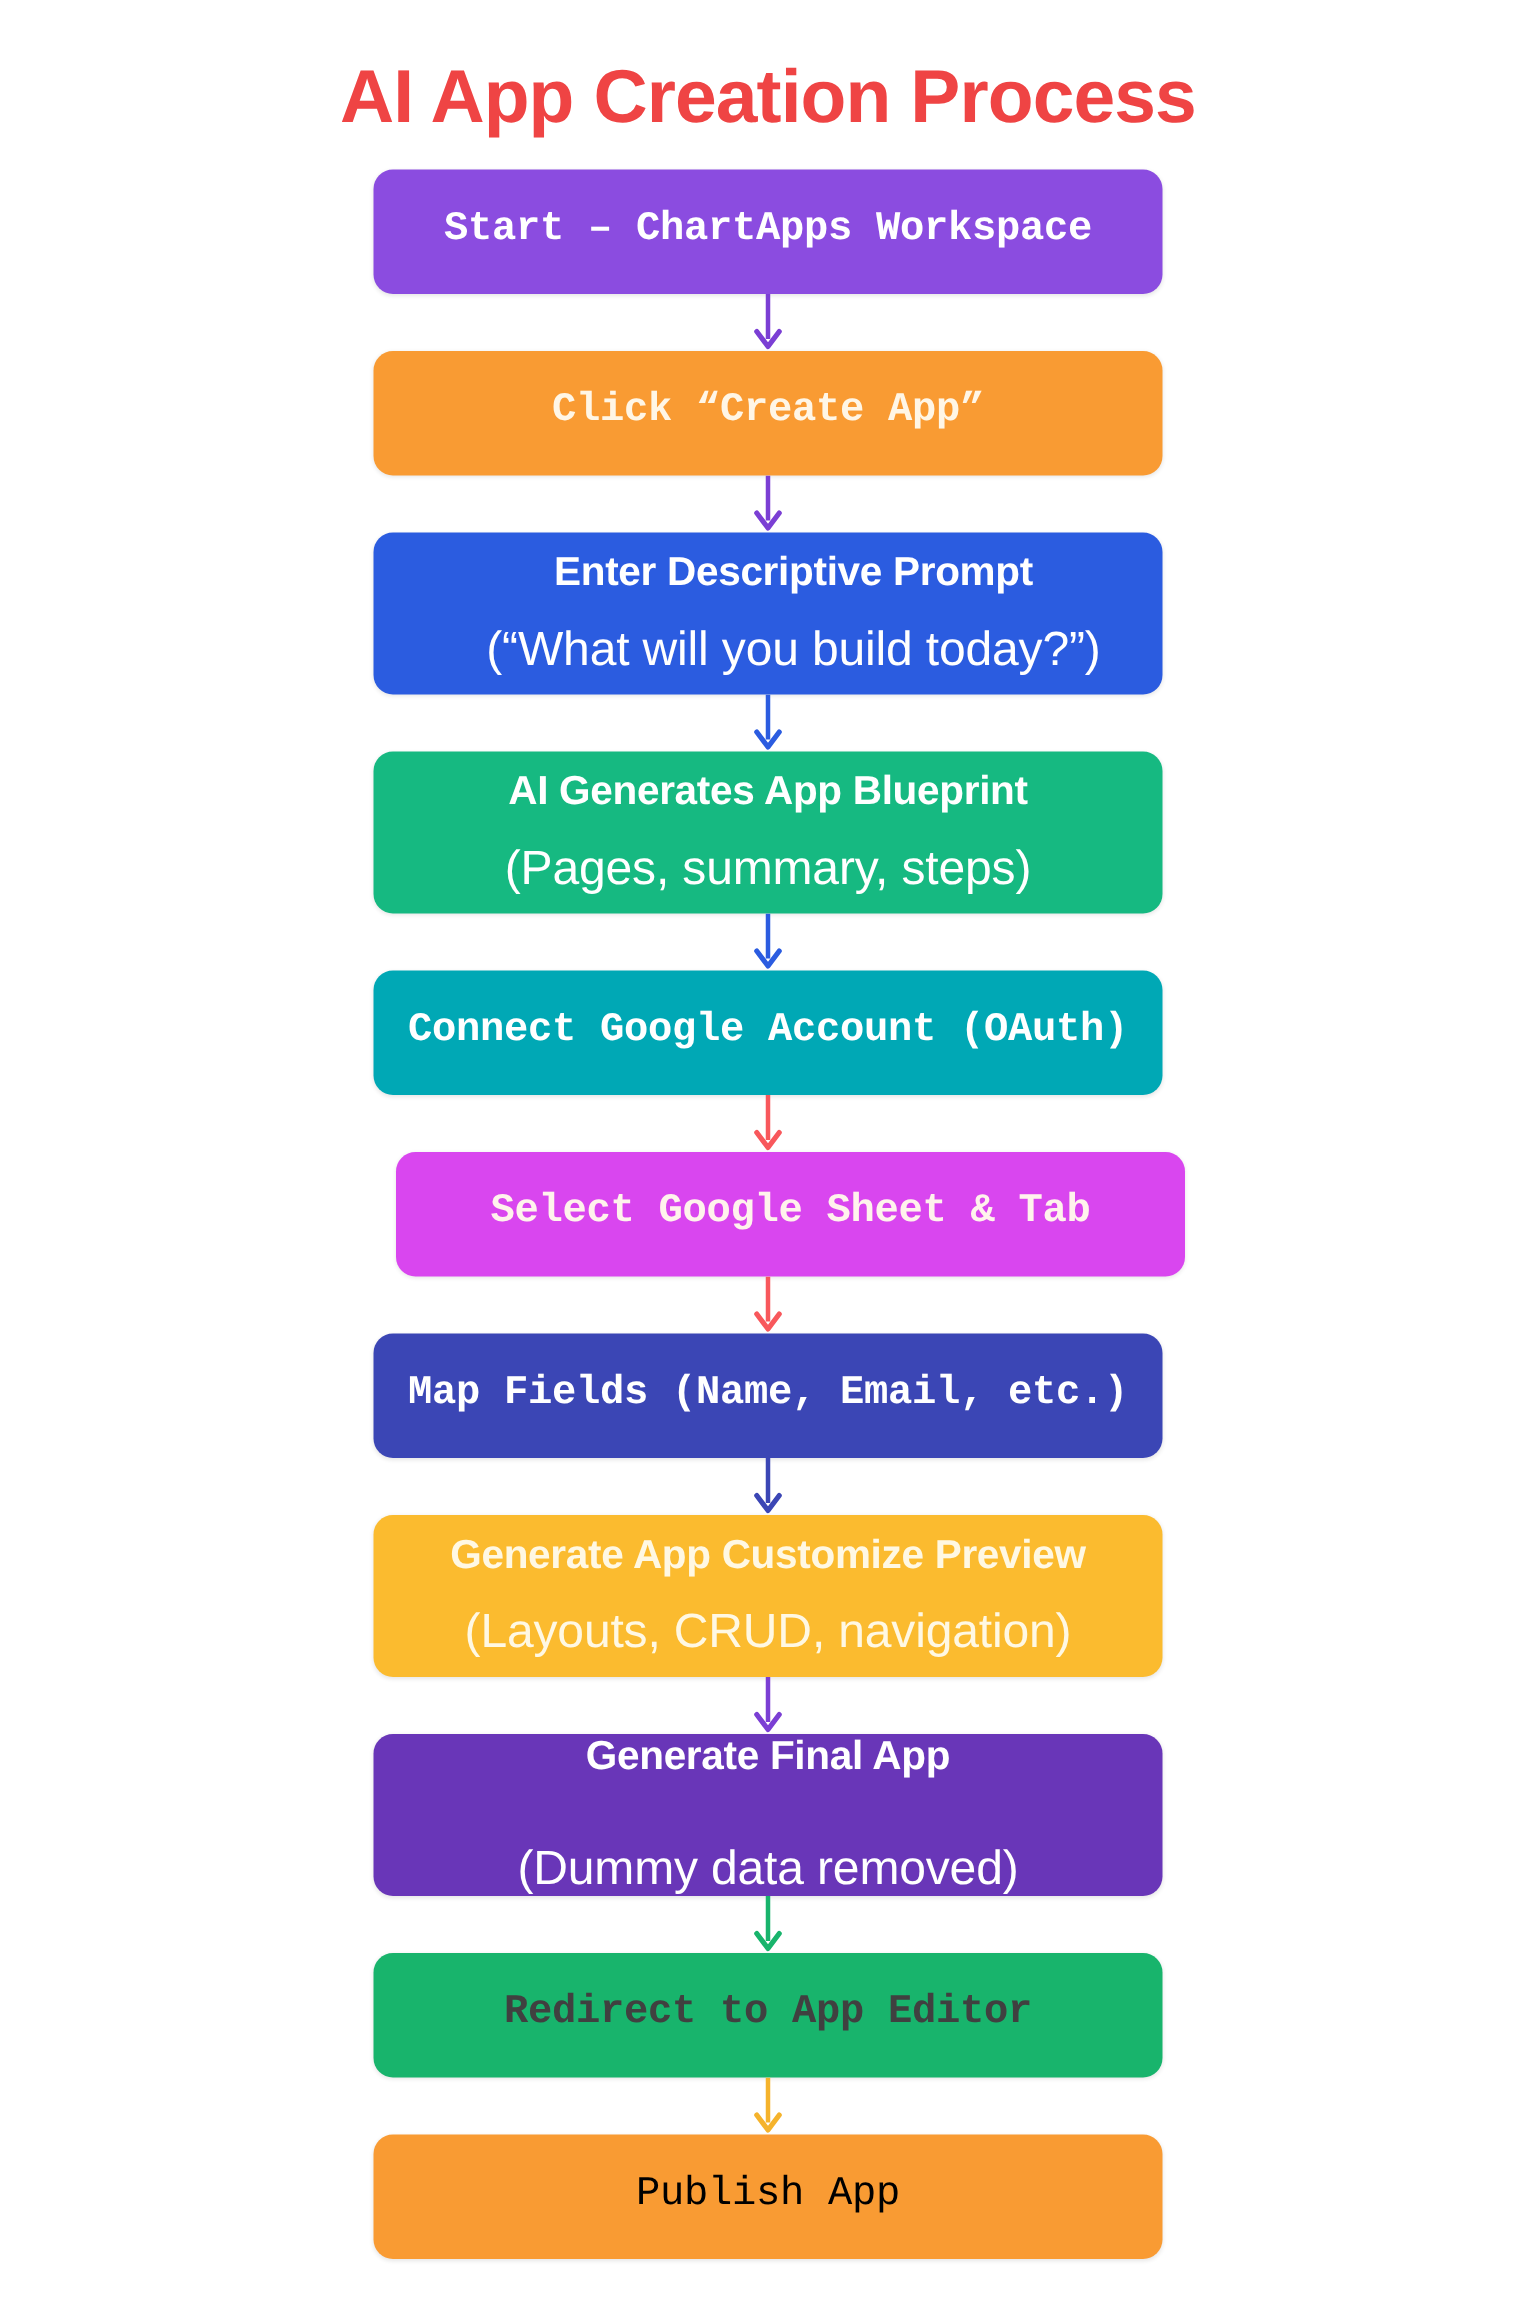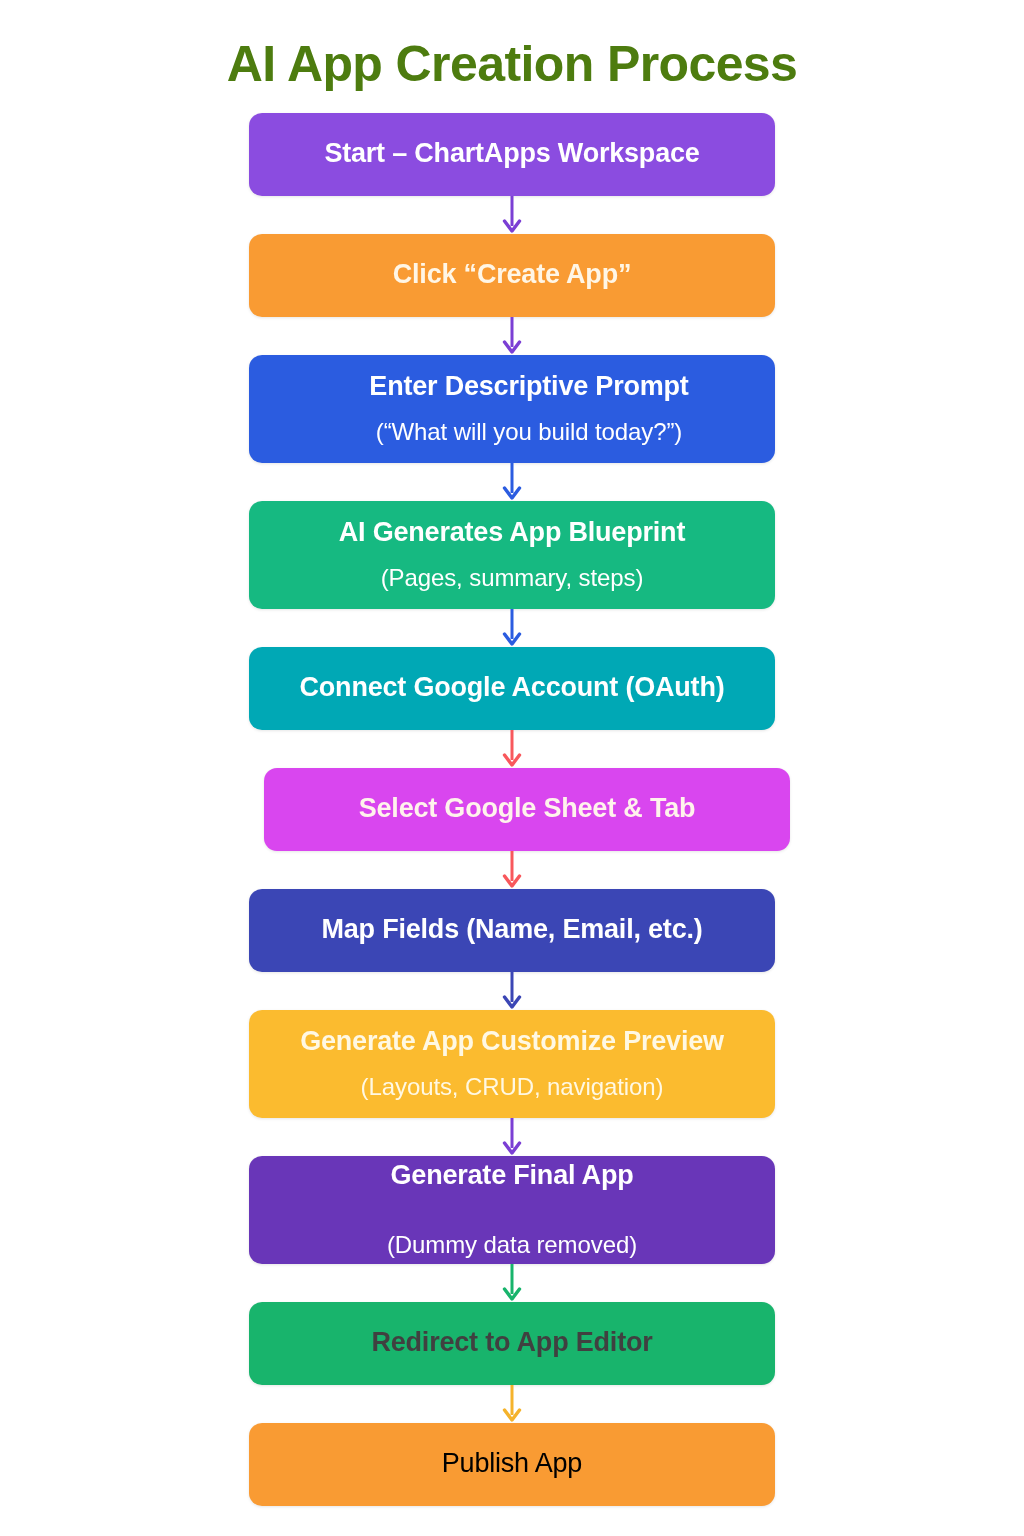--- a/index.html
+++ b/index.html
@@ -17,21 +17,21 @@
     width: 1024px;
     height: 1536px;
     position: relative;
     display: flex;
     flex-direction: column;
     align-items: center;
   }
   .page-title {
     font-size: 50px;
     font-weight: bold;
-    color: #4d7c0f;
+    color: #ef4444;
     letter-spacing: -0.6px;
     text-align: right;
     margin-top: 36px;
     margin-bottom: 0;
     line-height: 1.15;
   }
   .flow-column {
     width: 526px;
     margin-top: 19px;
     display: flex;
@@ -43,33 +43,33 @@
     box-sizing: border-box;
     border-radius: 13px;
     display: flex;
     flex-direction: column;
     align-items: center;
     justify-content: center;
     text-align: center;
     padding: 0 14px;
     box-shadow: 0 1px 3px rgba(0,0,0,0.10);
   }
-  .node.one-line { height: 83px; }
+  .node.one-line { height: 83px; font-family: Liberation Mono, monospace; }
   .node.two-line { height: 108px; }
   .node-primary {
     font-size: 27px;
     font-weight: bold;
     line-height: 1.18;
     letter-spacing: -0.2px;
   }
   .node-primary.light {
     font-weight: normal;
   }
   .node-secondary {
-    font-size: 24px;
+    font-size: 32px;
     font-weight: normal;
     line-height: 1.2;
     margin-top: 15px;
     letter-spacing: -0.1px;
   }
   .connector {
     width: 30px;
     height: 38px;
     display: block;
   }

